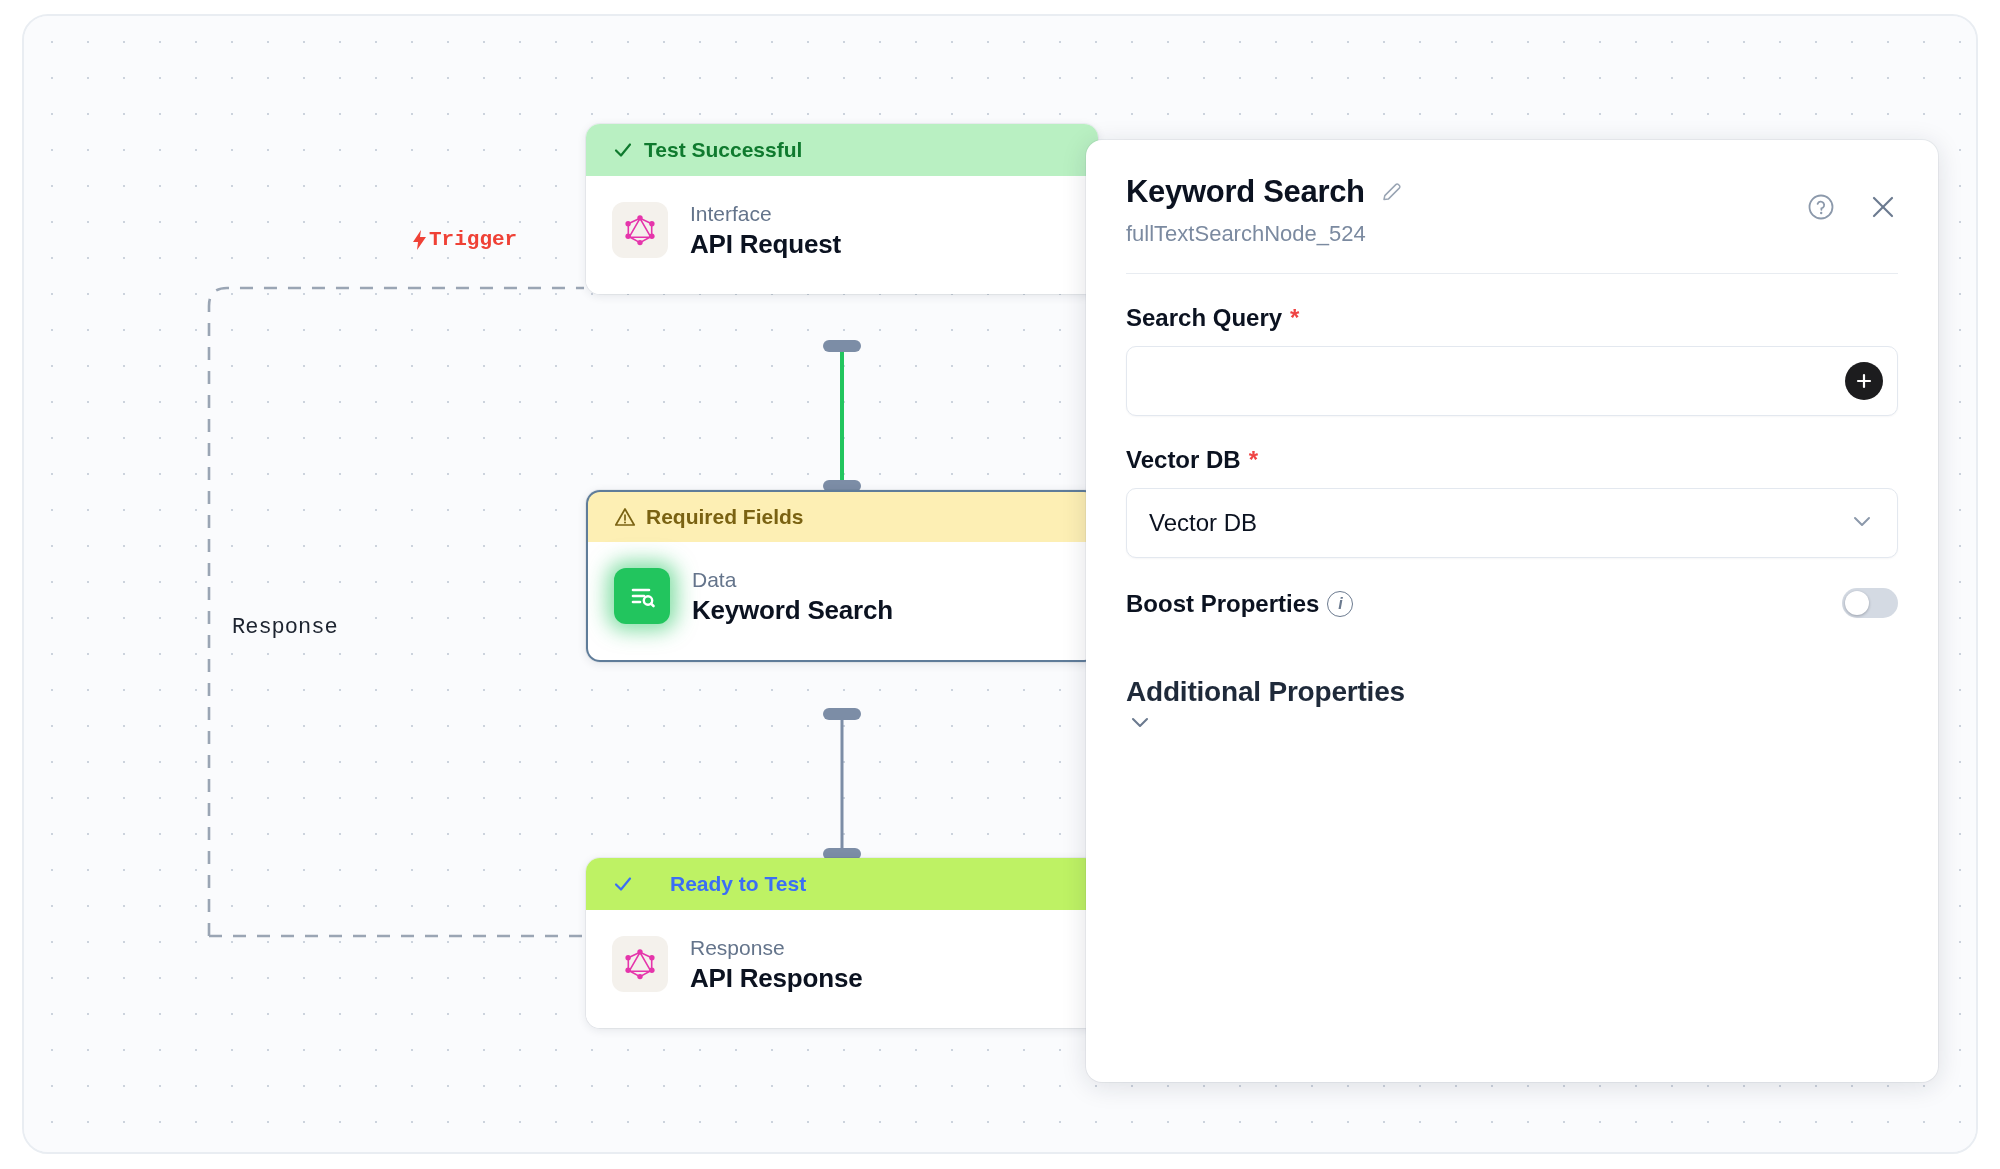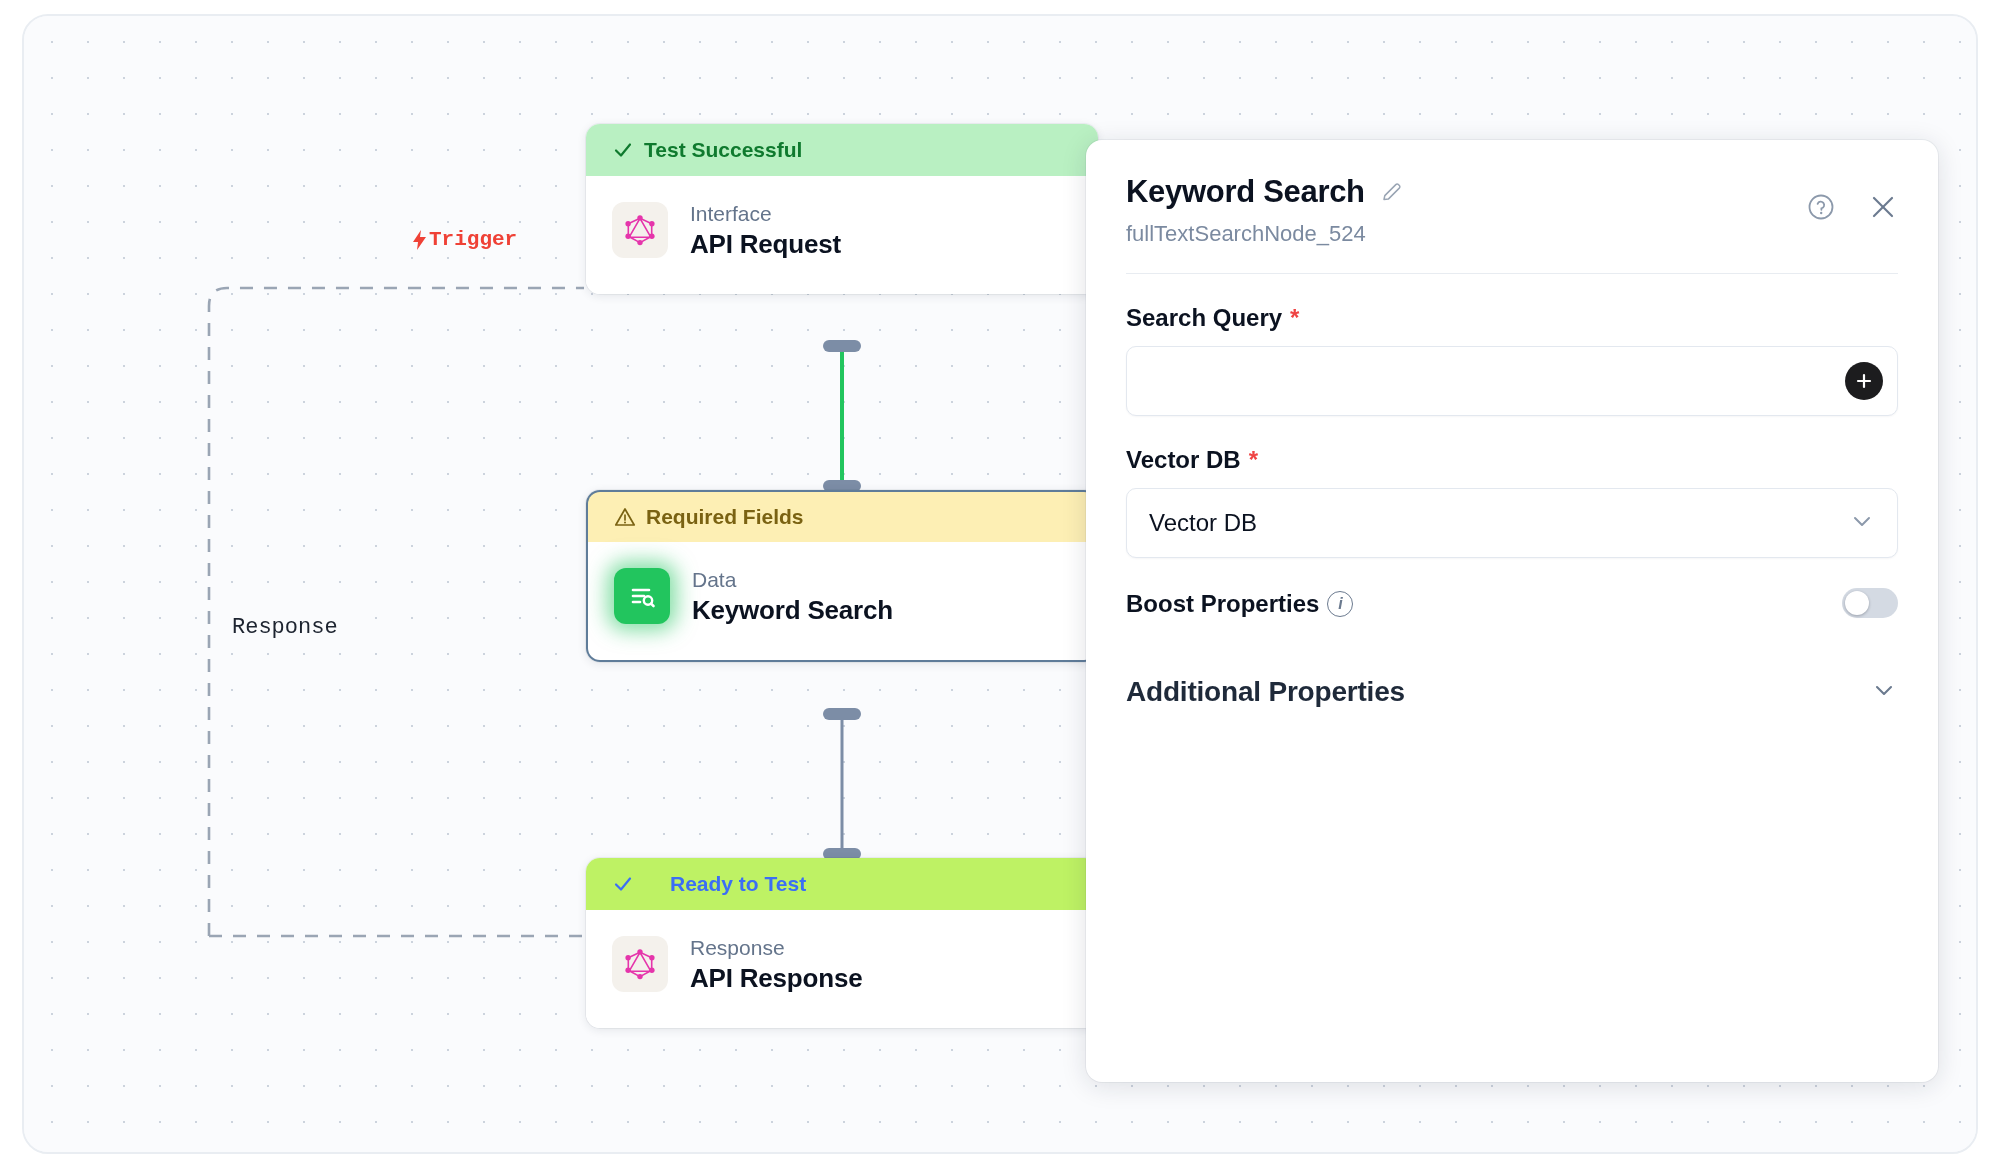--- a/index.html
+++ b/index.html
@@ -273,20 +273,21 @@
     background: #fff;
     box-shadow: 0 1px 3px rgba(16,24,40,0.3);
   }
 
   .accordion {
     margin-top: 58px;
     display: flex;
     align-items: flex-start;
     justify-content: space-between;
     cursor: pointer;
+    flex-direction: column;
   }
   .accordion-title {
     font-size: 28px;
     font-weight: 700;
     color: #1f2a3a;
     letter-spacing: -0.2px;
   }
 
   .info-circle {
     width: 26px; height: 26px;

